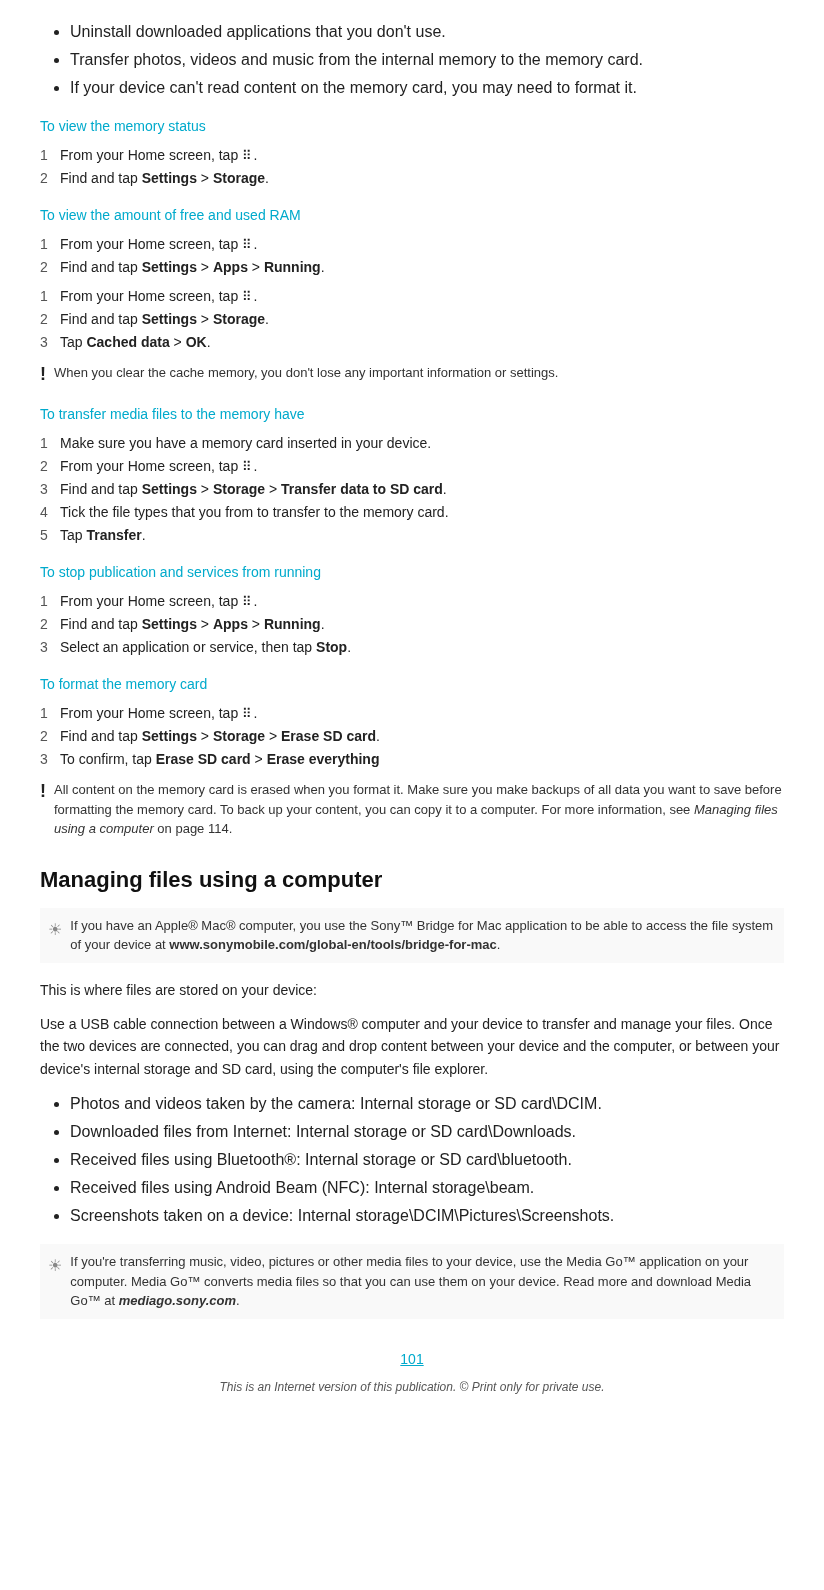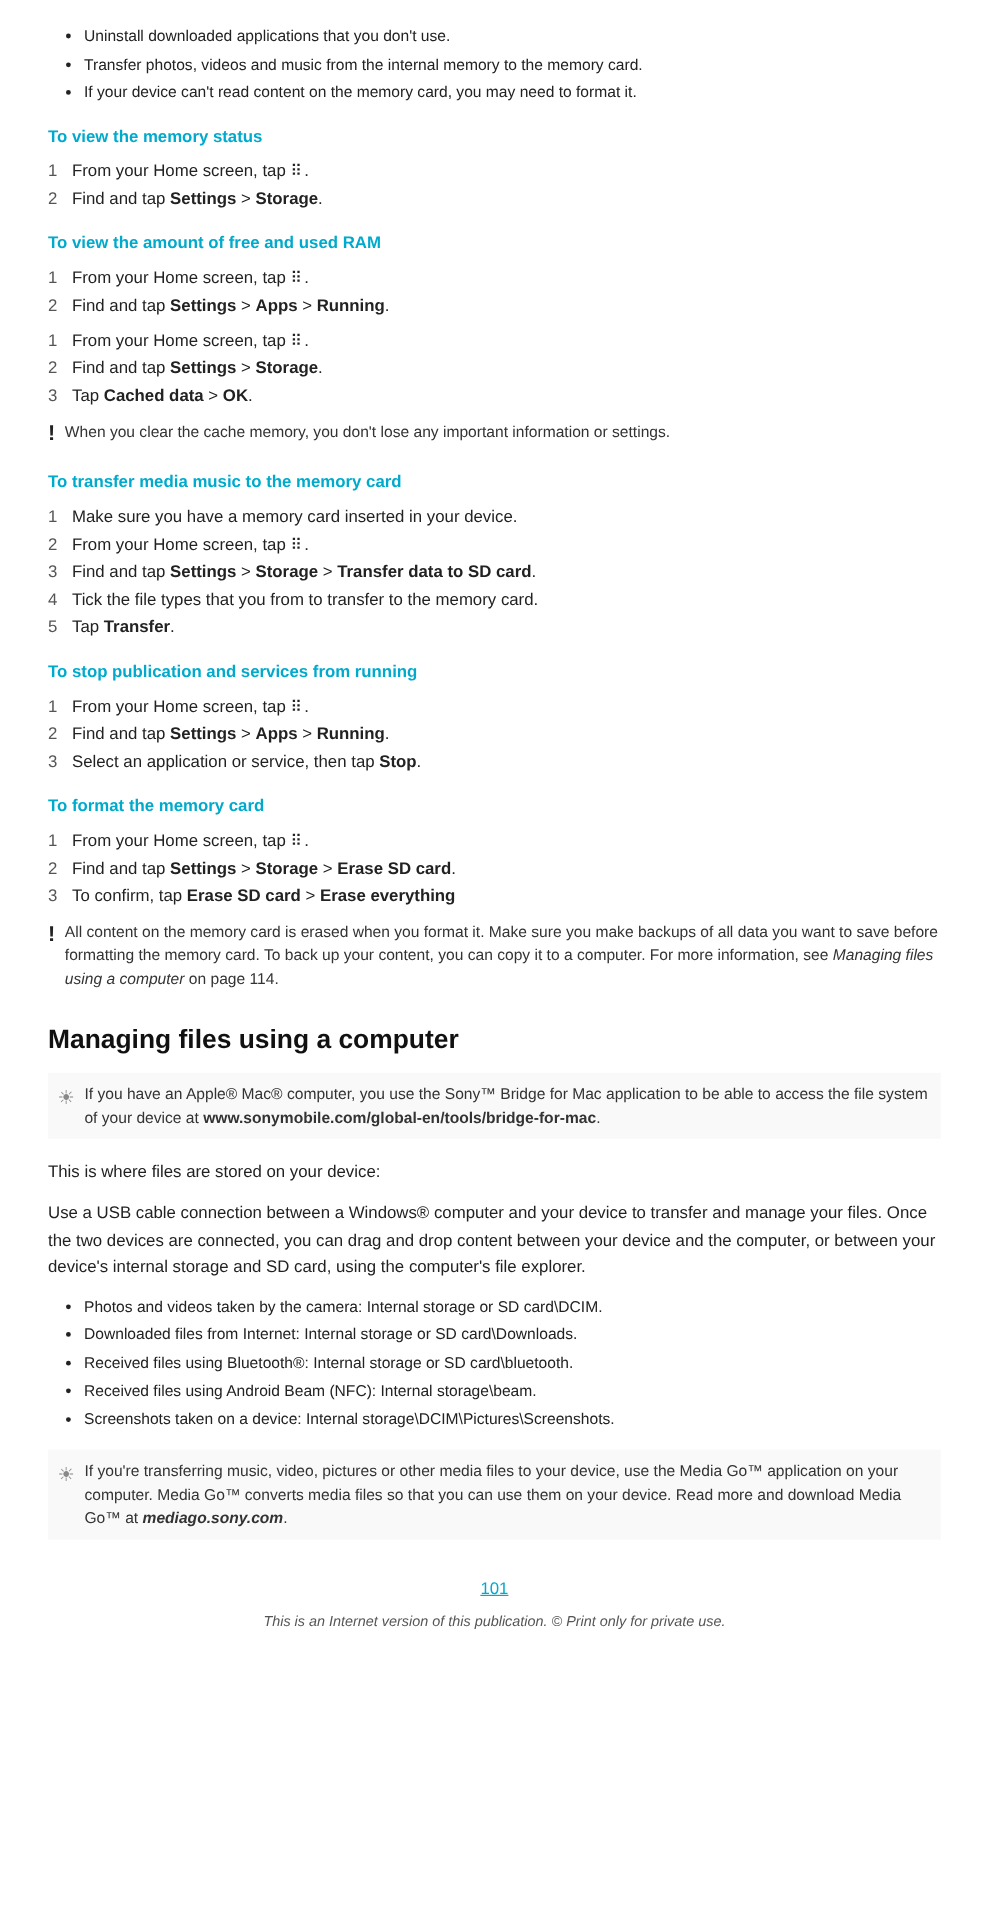--- a/index.html
+++ b/index.html
@@ -13,26 +13,26 @@
       padding: 20px 40px 40px 40px;
       line-height: 1.5;
     }
     .bullet-list {
       list-style: disc;
       padding-left: 30px;
       margin-bottom: 16px;
     }
     .bullet-list li {
       margin-bottom: 4px;
-      font-size: 13px;
+      font-size: 16px;
     }
     .section-heading {
       color: #00aacc;
       font-size: 14px;
-      font-weight: bold;
+      font-weight: normal;
       margin: 16px 0 8px 0;
     }
     .numbered-list {
       list-style: none;
       padding-left: 0;
       margin-bottom: 8px;
     }
     .numbered-list li {
       display: flex;
       margin-bottom: 2px;
@@ -152,21 +152,21 @@
         <span>Tap <b>Cached data</b> &gt; <b>OK</b>.</span>
       </li>
   </ol>
   <div class="note-block">
     <span class="note-icon">!</span>
     <span>When you clear the cache memory, you don't lose any important information or settings.</span>
   </div>
 </div>
 
 <div>
-  <p class="section-heading">To transfer media music to the memory card</p>
+  <p class="section-heading">To transfer media files to the memory have</p>
   <ol class="numbered-list">
     <li>
         <span class="num">1</span>
         <span>Make sure you have a memory card inserted in your device.</span>
       </li>
     <li>
         <span class="num">2</span>
         <span>From your Home screen, tap <span style="letter-spacing:2px;font-size:13px;">⠿</span>.</span>
       </li>
     <li>

